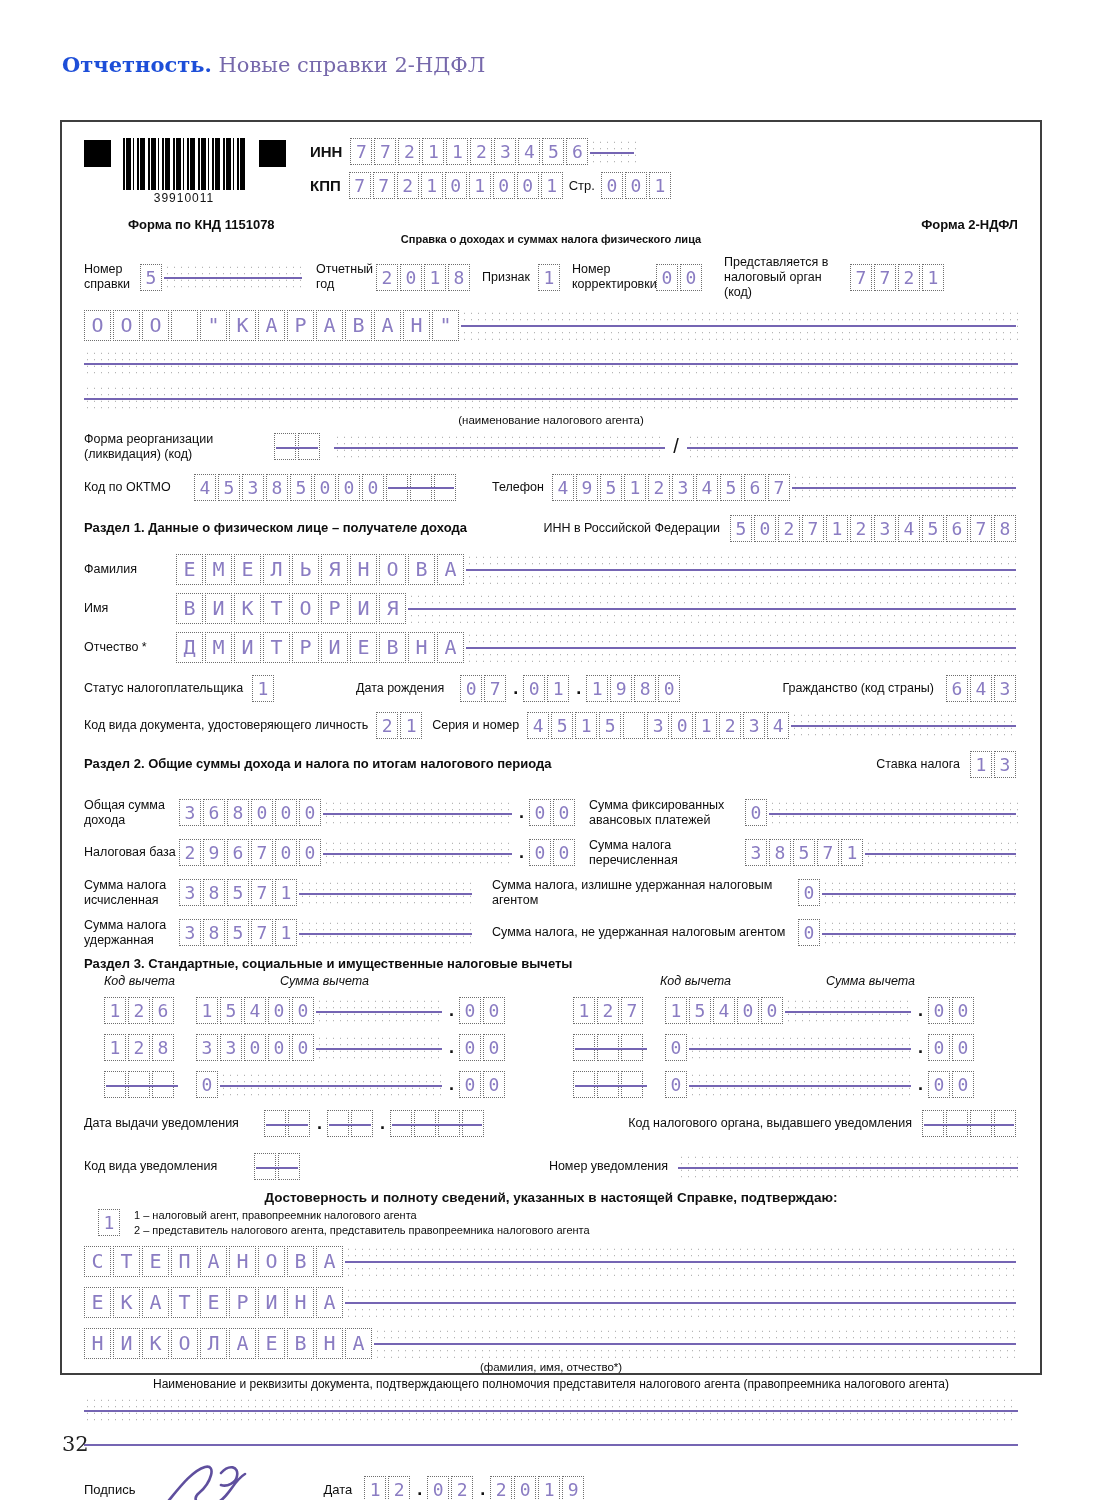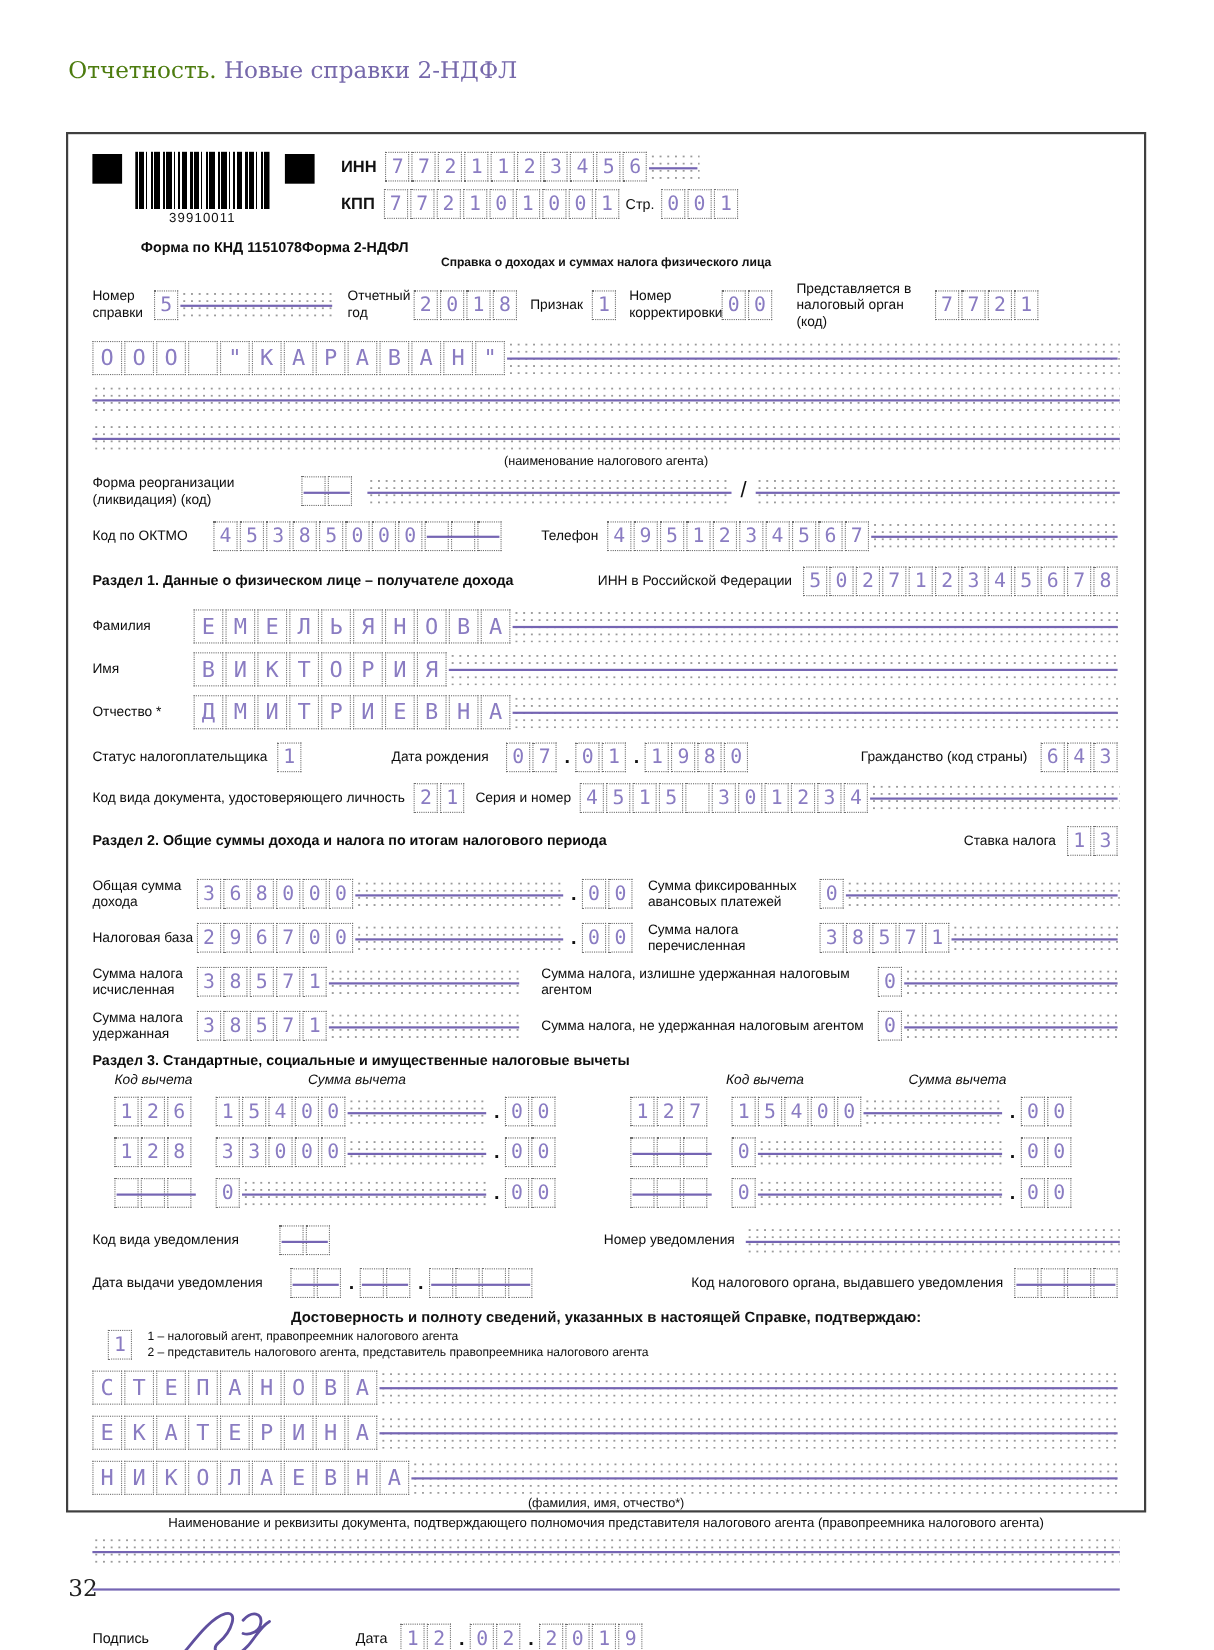--- a/index.html
+++ b/index.html
@@ -6,21 +6,21 @@
     --ln:#7565b3;        
     --dg:#8a7cc2;        
     --hd:#5d4b96;        
     --dot:#6e6e6e;       
   }
   *{box-sizing:border-box;margin:0;padding:0}
   body{background:#fff;font-family:"Liberation Sans",sans-serif;color:#111}
   .page{width:1104px;height:1500px;position:relative;background:#fff;overflow:hidden}
 
   .doc-header{position:absolute;left:62px;top:52px;font-family:"DejaVu Serif",serif;font-size:21px}
-  .doc-header .hb{color:#4d7c0f;font-weight:normal}
+  .doc-header .hb{color:#1d4ed8;font-weight:bold}
   .doc-header .hr{color:#7668ab}
 
   .form{position:absolute;left:60px;top:120px;width:982px;height:1255px;
         border:2px solid #3f3f3f;padding:16px 22px 10px 22px;background:#fff}
 
   .row{display:flex;align-items:center}
   .lbl{font-size:12.5px;line-height:1.2;color:#0d0d0d}
   .b{font-weight:bold}
   .it{font-style:italic}
   .small{font-size:11px}
@@ -115,21 +115,21 @@
           <span class="strlbl">Стр.</span>
           <span class="cells">
               <span class="cell">0</span>
               <span class="cell">0</span>
               <span class="cell">1</span>
             </span>
         </div>
       </div>
     </div>
 
-    <div class="row" style="margin-top:12px;">
+    <div class="row" style="margin-top:12px;justify-content:space-between">
       <span class="lbl b" style="margin-left:44px;font-size:13px">Форма по КНД 1151078</span>
       <span class="lbl b" style="font-size:13px">Форма 2-НДФЛ</span>
     </div>
     <div class="center b" style="font-size:11px;margin-top:0">Справка о доходах и суммах налога физического лица</div>
 
     <div class="row" style="margin-top:10px">
       <span class="lbl" style="width:50px">Номер справки</span>
       <span class="cells" style="margin-left:6px">
           <span class="cell">5</span>
         </span>
@@ -563,55 +563,55 @@
           </span>
         <span class="fgrow"></span>
       </span>
       <span class="ksep"></span>
       <span class="cells">
           <span class="cell">0</span>
           <span class="cell">0</span>
         </span>
     </div>
 
+    <div class="row" style="margin-top:12px">
+      <span class="lbl" style="width:180px">Дата выдачи уведомления</span>
+      <span class="cells linecells">
+          <span class="cell"></span>
+          <span class="cell"></span>
+        </span>
+      <span class="ksep"></span>
+      <span class="cells linecells">
+          <span class="cell"></span>
+          <span class="cell"></span>
+        </span>
+      <span class="ksep"></span>
+      <span class="cells linecells">
+          <span class="cell"></span>
+          <span class="cell"></span>
+          <span class="cell"></span>
+          <span class="cell"></span>
+        </span>
+      <span class="lbl" style="margin-left:auto;margin-right:10px">Код налогового органа, выдавшего уведомления</span>
+      <span class="cells linecells">
+          <span class="cell"></span>
+          <span class="cell"></span>
+          <span class="cell"></span>
+          <span class="cell"></span>
+        </span>
+    </div>
+
     <div class="row" style="margin-top:16px">
       <span class="lbl" style="width:170px">Код вида уведомления</span>
       <span class="cells linecells">
           <span class="cell"></span>
           <span class="cell"></span>
         </span>
       <span class="lbl" style="margin-left:auto;margin-right:10px">Номер уведомления</span>
       <span class="dotline" style="width:340px"></span>
-    </div>
-
-    <div class="row" style="margin-top:12px">
-      <span class="lbl" style="width:180px">Дата выдачи уведомления</span>
-      <span class="cells linecells">
-          <span class="cell"></span>
-          <span class="cell"></span>
-        </span>
-      <span class="ksep"></span>
-      <span class="cells linecells">
-          <span class="cell"></span>
-          <span class="cell"></span>
-        </span>
-      <span class="ksep"></span>
-      <span class="cells linecells">
-          <span class="cell"></span>
-          <span class="cell"></span>
-          <span class="cell"></span>
-          <span class="cell"></span>
-        </span>
-      <span class="lbl" style="margin-left:auto;margin-right:10px">Код налогового органа, выдавшего уведомления</span>
-      <span class="cells linecells">
-          <span class="cell"></span>
-          <span class="cell"></span>
-          <span class="cell"></span>
-          <span class="cell"></span>
-        </span>
     </div>
 
     <div class="center b" style="font-size:13.5px;margin-top:10px">Достоверность и полноту сведений, указанных в настоящей Справке, подтверждаю:</div>
     <div class="row" style="margin-top:4px;align-items:flex-start">
       <span class="cells" style="margin-left:14px">
           <span class="cell">1</span>
         </span>
       <span style="margin-left:12px">
         <div class="lbl small">1 – налоговый агент, правопреемник налогового агента</div>
         <div class="lbl small" style="margin-top:2px">2 – представитель налогового агента, представитель правопреемника налогового агента</div>

